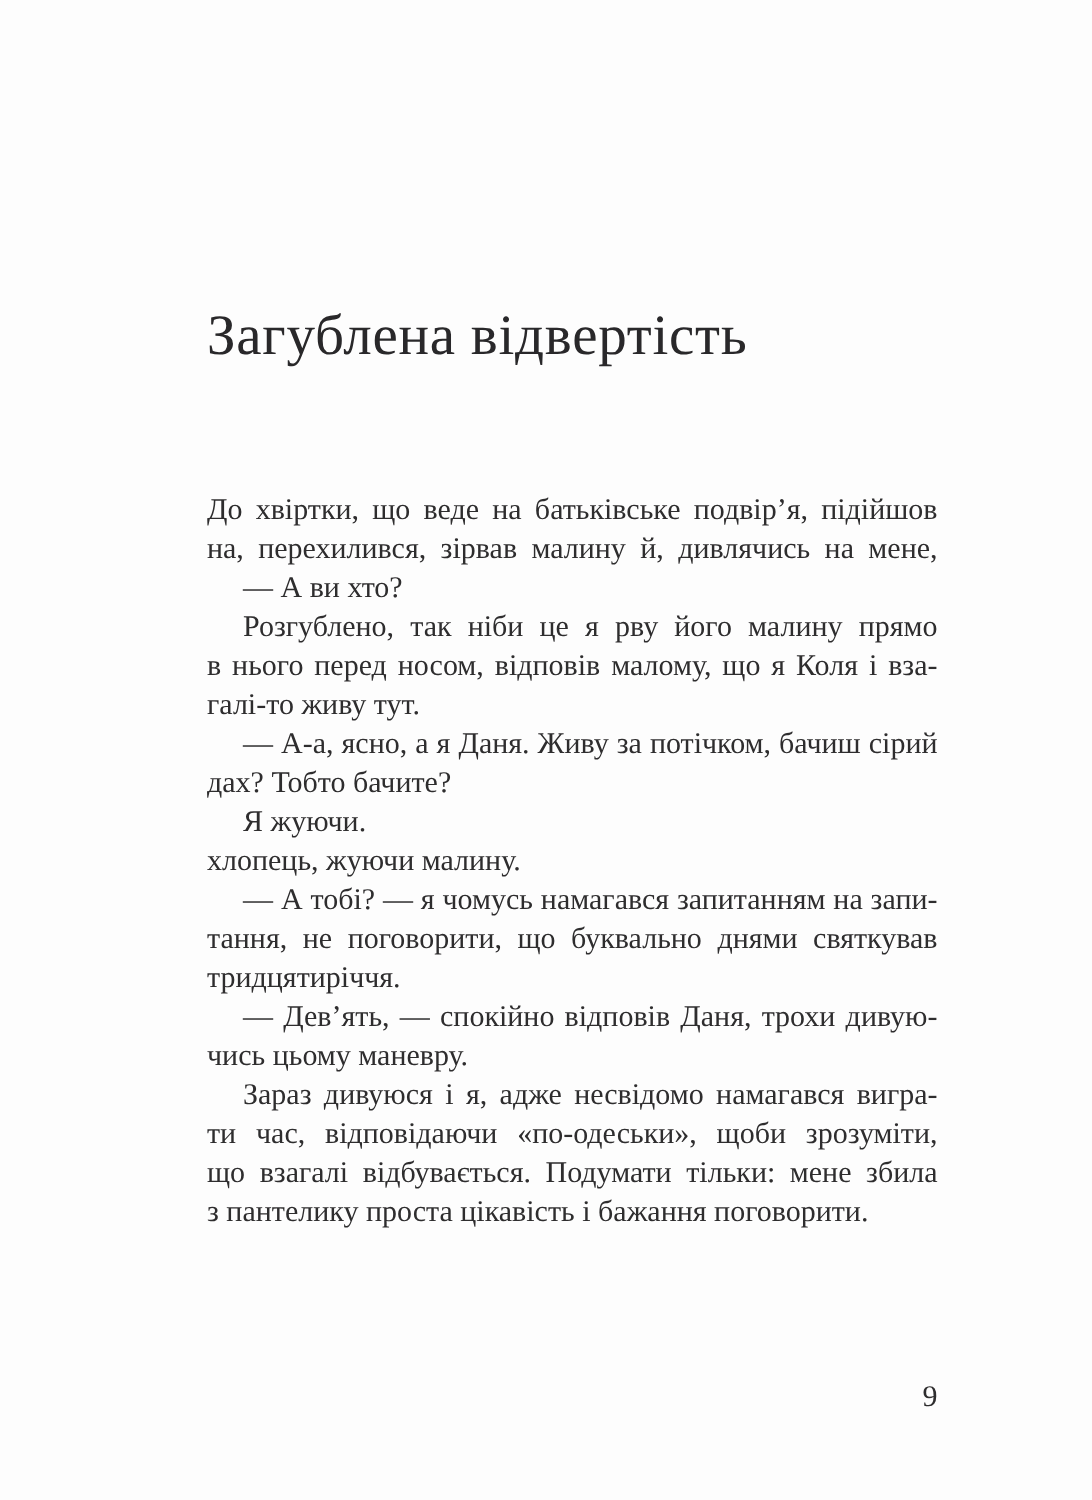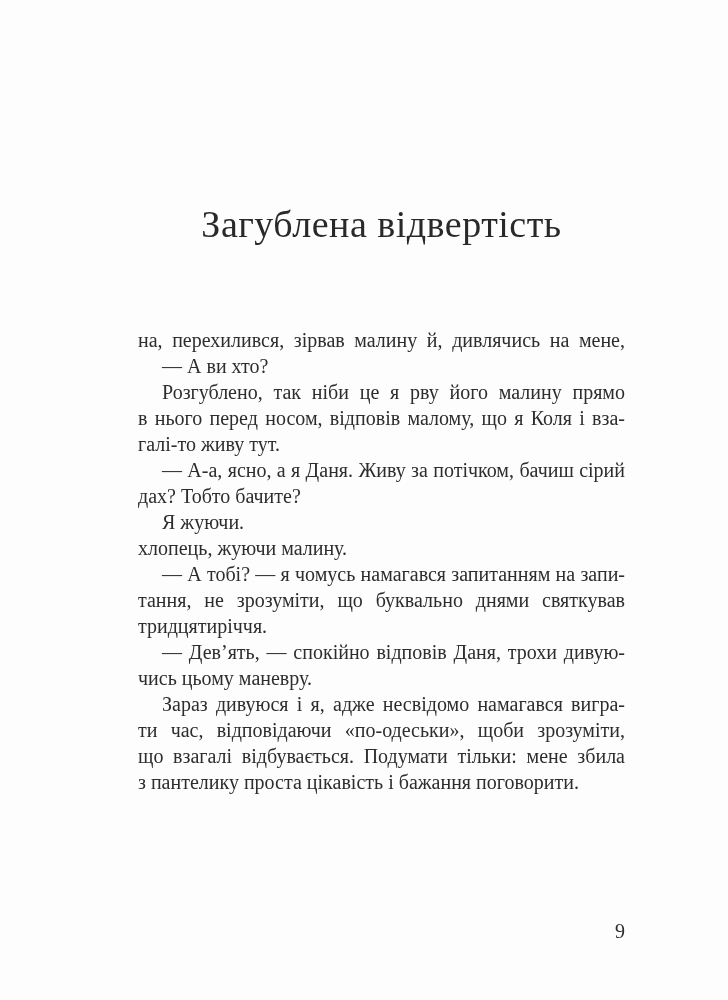--- a/index.html
+++ b/index.html
@@ -17,21 +17,20 @@
   }
   .title {
     position: absolute;
     left: 138px;
     top: 202px;
     width: 487px;
     margin: 0;
     font-size: 38px;
     font-weight: 400;
     line-height: 44px;
-    text-align: center;
     letter-spacing: 0.5px;
     color: var(--ink-title, #29282a);
   }
   .body {
     position: absolute;
     left: 138px;
     top: 327px;
     width: 487px;
     font-size: 20px;
     line-height: 26px;
@@ -61,20 +60,21 @@
   }
 </style>
 </head>
 <body>
 
 <div class="page">
   <h1 class="title">Загублена відвертість</h1>
 
   <div class="body">
       <div class="para">
+        <div class="line just">До хвіртки, що веде на батьківське подвір’я, підійшов</div>
         <div class="line just">на, перехилився, зірвав малину й, дивлячись на мене,</div>
       </div>
       <div class="para">
         <div class="line indent">— А ви хто?</div>
       </div>
       <div class="para">
         <div class="line just indent">Розгублено, так ніби це я рву його малину прямо</div>
         <div class="line just">в нього перед носом, відповів малому, що я Коля і вза-</div>
         <div class="line">галі-то живу тут.</div>
       </div>
@@ -83,21 +83,21 @@
         <div class="line">дах? Тобто бачите?</div>
       </div>
       <div class="para">
         <div class="line indent">Я жуючи.</div>
       </div>
       <div class="para">
         <div class="line">хлопець, жуючи малину.</div>
       </div>
       <div class="para">
         <div class="line just indent">— А тобі? — я чомусь намагався запитанням на запи-</div>
-        <div class="line just">тання, не зрозуміти, що буквально днями святкував</div>
+        <div class="line just">тання, не поговорити, що буквально днями святкував</div>
         <div class="line">тридцятиріччя.</div>
       </div>
       <div class="para">
         <div class="line just indent">— Дев’ять, — спокійно відповів Даня, трохи дивую-</div>
         <div class="line">чись цьому маневру.</div>
       </div>
       <div class="para">
         <div class="line just indent">Зараз дивуюся і я, адже несвідомо намагався вигра-</div>
         <div class="line just">ти час, відповідаючи «по-одеськи», щоби зрозуміти,</div>
         <div class="line just">що взагалі відбувається. Подумати тільки: мене збила</div>

